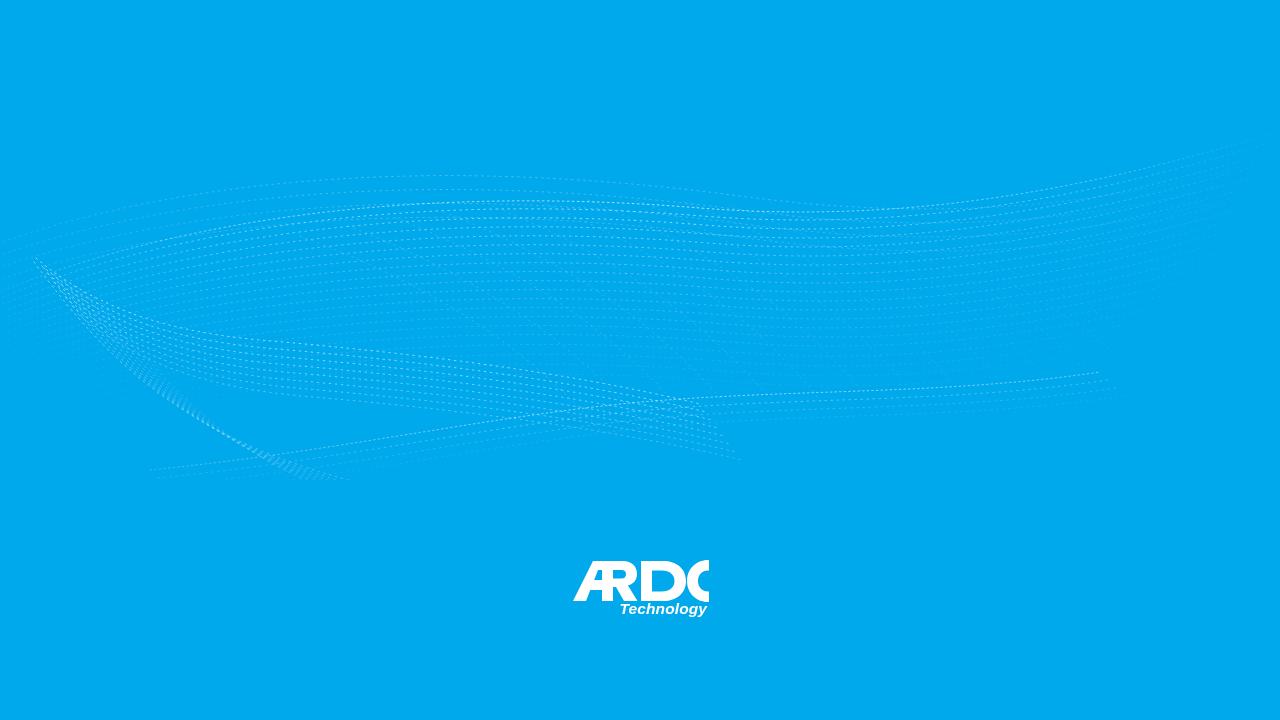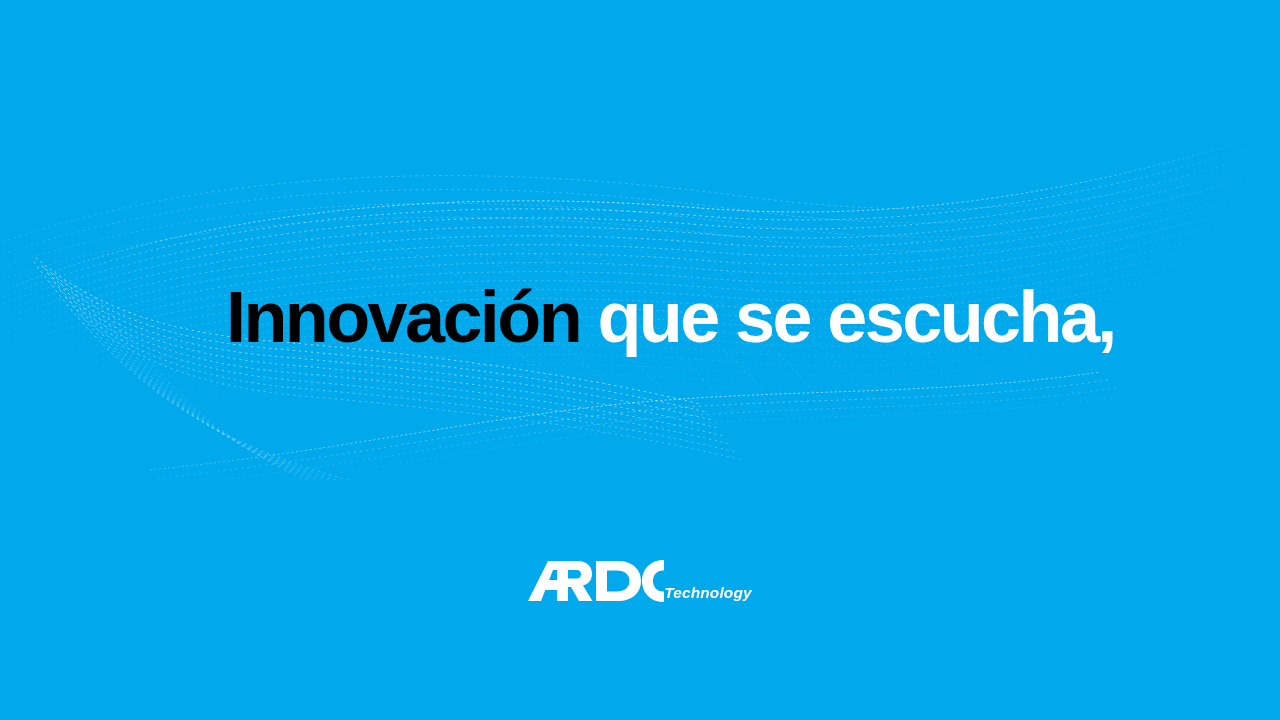--- a/index.html
+++ b/index.html
@@ -64,21 +64,21 @@
     display:block;
     align-self:flex-end;
     margin-top:-2px;
     margin-right:2px;
     color:#ffffff;
     font-size:15.5px;
     font-style:italic;
     font-weight:700;
     letter-spacing:0.1px;
   }
-  .logo-stack { display:flex; }
+  .logo-stack { display:flex; flex-direction:column; }
 </style>
 </head>
 <body>
 
 <div class="slide">
 
   <div class="wave-field">
     <svg viewBox="0 0 1280 720" xmlns="http://www.w3.org/2000/svg" aria-hidden="true">
       <defs>
 
@@ -185,21 +185,20 @@
           <path d="M 780 212 C 900 252, 980 308, 1040 372" stroke-opacity="0.12"></path>
           <path d="M 828 220 C 948 258, 1026 310, 1084 368" stroke-opacity="0.11"></path>
           <path d="M 876 230 C 996 266, 1072 314, 1128 366" stroke-opacity="0.10"></path>
           <path d="M 924 242 C 1044 276, 1118 320, 1172 366" stroke-opacity="0.09"></path>
         </g>
       </g>
     </svg>
   </div>
 
   <h1 class="headline">
-    <span class="line"><span class="seg-dark">Innovación </span><span class="seg-light">que se escucha,</span></span>
   </h1>
 
   <div class="logo-block">
     <div class="logo-stack">
 
       <svg class="logo-mark" width="138" height="42" viewBox="0 0 276 84" xmlns="http://www.w3.org/2000/svg" role="img" aria-label="ARDO">
         <g fill="#ffffff">
 
           <path d="M 44 2 L 66 2 L 66 20 L 54 20 L 30 82 L 4 82 Z"></path>
           <path d="M 38 40 L 70 40 L 62 60 L 30 60 Z"></path>

